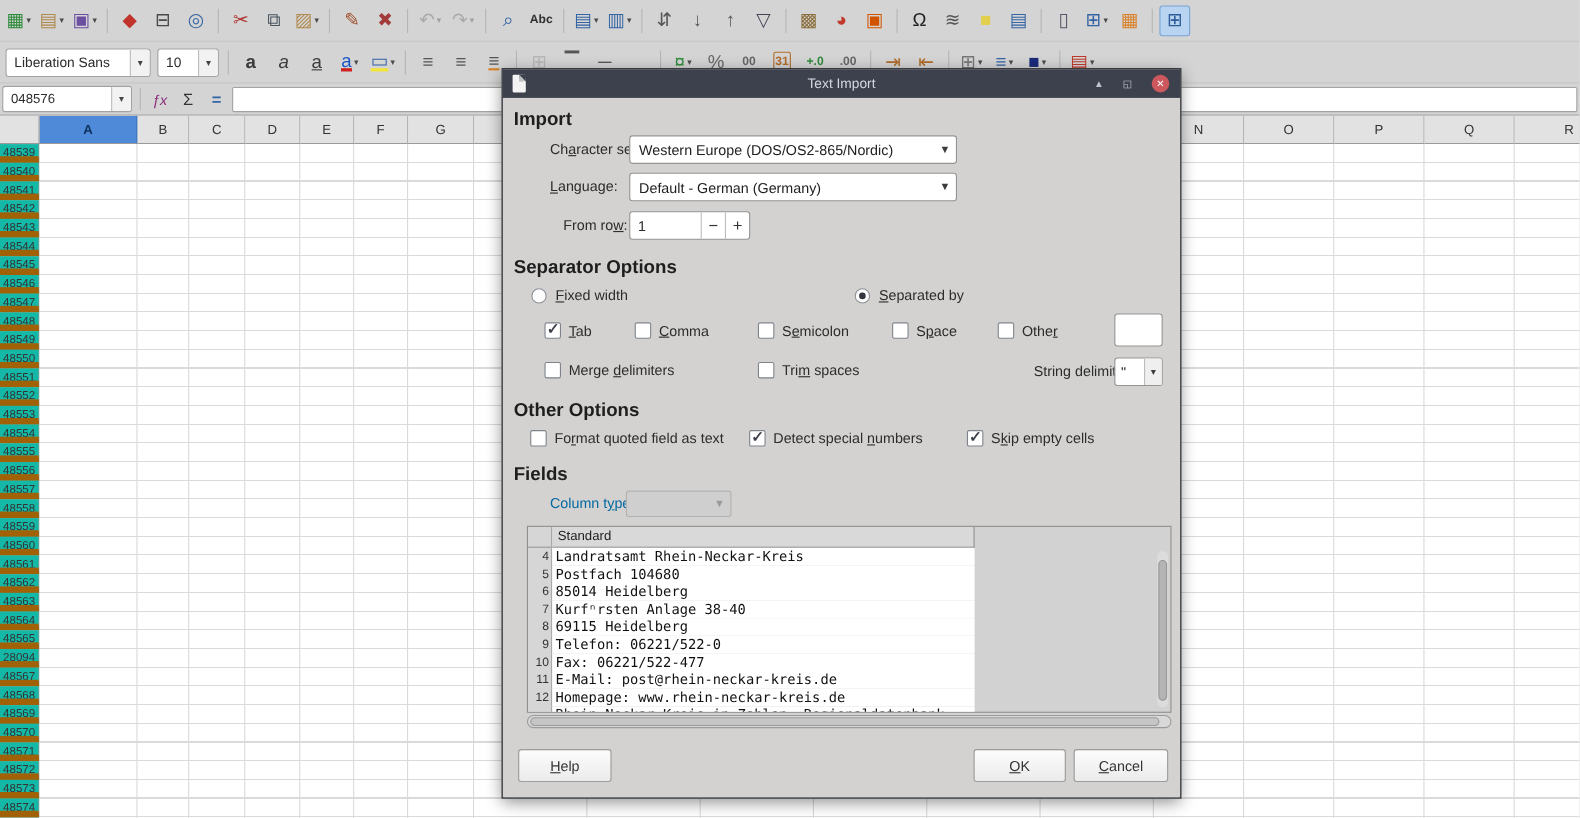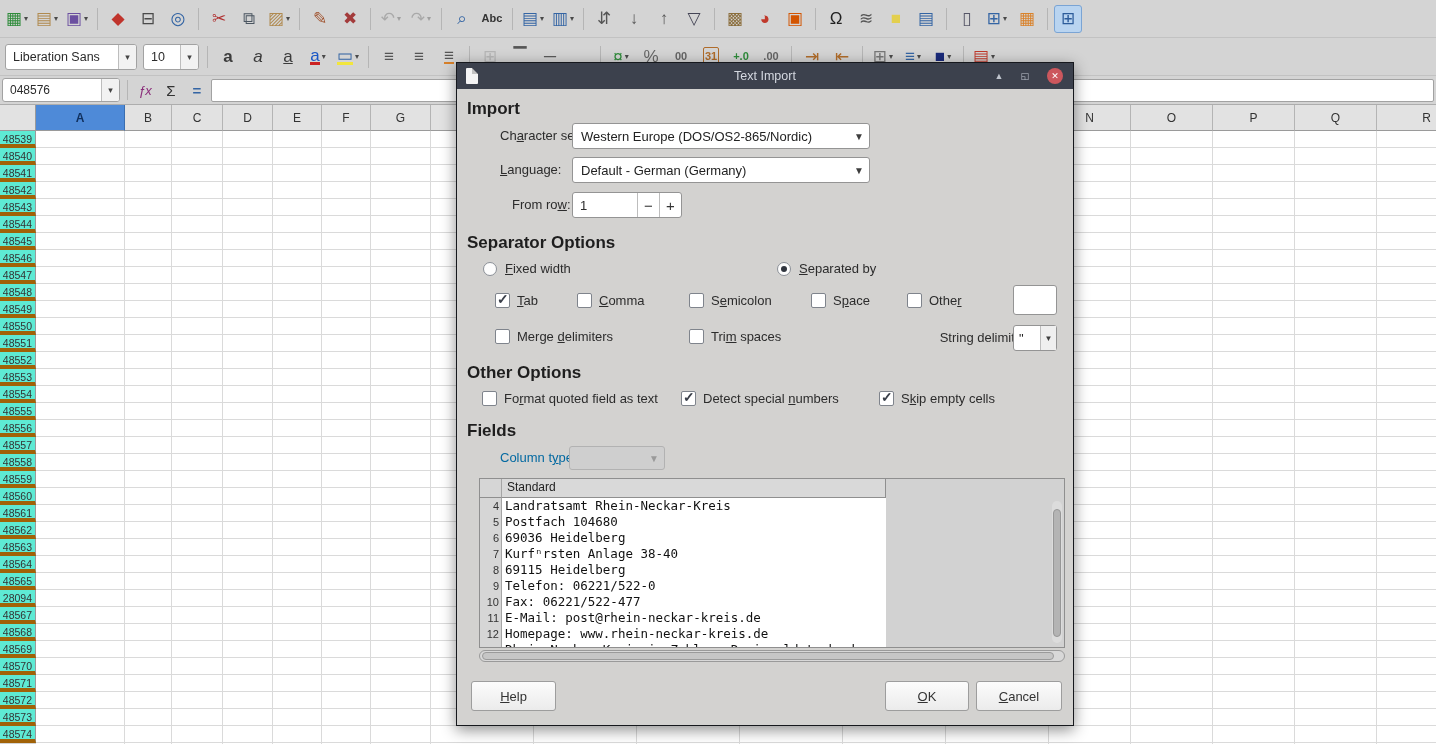--- a/index.html
+++ b/index.html
@@ -38,22 +38,22 @@
 
   
   #corner-box { position:absolute; left:0; top:105px; width:36px; height:26px;
     background:#e2e2e2; border-right:1px solid #9a9a9a; border-bottom:1px solid #9a9a9a; }
   #col-headers { position:absolute; left:36px; top:105px; right:0; height:26px; display:flex; overflow:hidden; }
   .col-h { display:flex; align-items:center; justify-content:center; height:26px;
     background:#e2e2e2; border-right:1px solid #b4b4b4; border-bottom:1px solid #9a9a9a;
     font-size:12px; color:#333; flex:0 0 auto; }
   .col-h.selected { background:#4e8ad8; color:#10305e; font-weight:bold; border-right-color:#3a6eb0; }
   #row-headers { position:absolute; left:0; top:131px; width:36px; bottom:0; overflow:hidden; }
-  .row-h { height:17px; line-height:17px; background:#5eead4; border-right:1px solid #9a9a9a;
-    border-bottom:4px solid #a16207; font-size:10.5px; color:#333; text-align:right;
+  .row-h { height:17px; line-height:17px; background:#14b8a6; border-right:1px solid #9a9a9a;
+    border-bottom:6px solid #a16207; font-size:10.5px; color:#333; text-align:right;
     padding-right:3px; white-space:nowrap; overflow:hidden; }
   #grid { position:absolute; left:36px; top:131px; right:0; bottom:0; background:#fff;
     background-image:repeating-linear-gradient(to bottom,#ffffff 0 16px,#dadada 16px 17px); overflow:hidden; }
   .vline { position:absolute; top:0; bottom:0; width:1px; background:#dadada; }
 
   
   #dialog { position:absolute; left:456px; top:62px; width:618px; height:664px;
     background:#d3d2d0; border:1px solid #16181d; box-shadow:0 4px 14px rgba(0,0,0,.45);
     z-index:10; font-size:13px; color:#2c2c2c; }
   #dlg-title { position:absolute; left:0; top:0; right:0; height:26px; background:#3c414d; }
@@ -657,21 +657,21 @@
             <span class="pv-text">Landratsamt Rhein-Neckar-Kreis</span>
           </div>
 
           <div class="pv-row">
             <span class="pv-num">5</span>
             <span class="pv-text">Postfach 104680</span>
           </div>
 
           <div class="pv-row">
             <span class="pv-num">6</span>
-            <span class="pv-text">69036 Heidelberg</span>
+            <span class="pv-text">85014 Heidelberg</span>
           </div>
 
           <div class="pv-row">
             <span class="pv-num">7</span>
             <span class="pv-text">Kurfⁿrsten Anlage 38-40</span>
           </div>
 
           <div class="pv-row">
             <span class="pv-num">8</span>
             <span class="pv-text">69115 Heidelberg</span>

